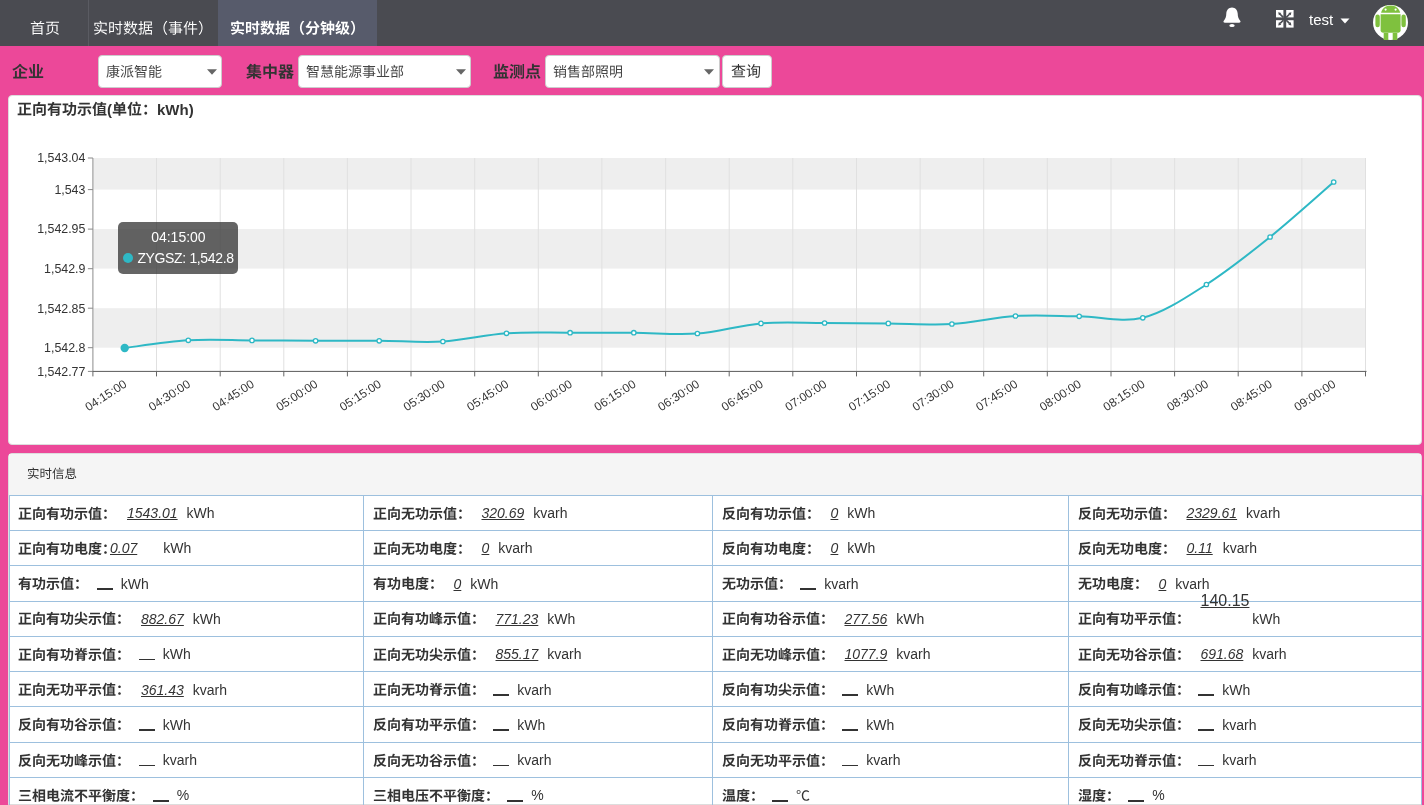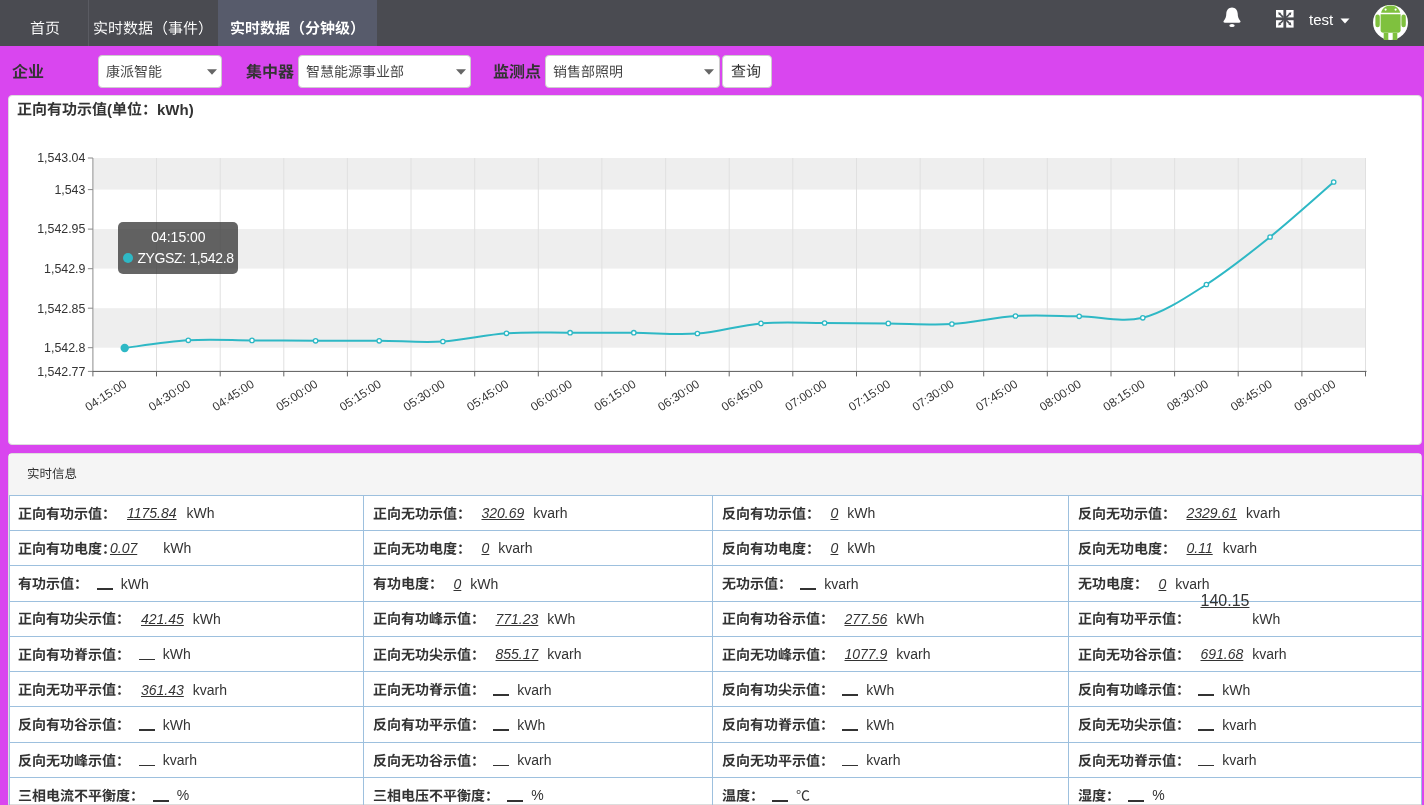--- a/index.html
+++ b/index.html
@@ -1,16 +1,16 @@
 <!DOCTYPE html>
 <html><head><meta charset="utf-8"><title>p</title>
 <style>
 *{margin:0;padding:0}
 body{font-family:"Liberation Sans",sans-serif;background:#fff}
-#page{position:relative;width:1424px;height:805px;overflow:hidden;background:#d946ef}
+#page{position:relative;width:1424px;height:805px;overflow:hidden;background:#ec4899}
 </style></head><body>
 <div id="page">
 <svg width="0" height="0" style="position:absolute">
       <defs>
         <path id="c2103r" d="M188 477C263 477 328 534 328 620C328 708 263 763 188 763C112 763 47 708 47 620C47 534 112 477 188 477ZM188 529C138 529 104 567 104 620C104 674 138 711 188 711C237 711 272 674 272 620C272 567 237 529 188 529ZM735 -13C828 -13 900 24 958 92L903 151C857 99 807 71 737 71C599 71 512 185 512 367C512 548 603 661 741 661C802 661 848 636 887 595L941 655C898 701 827 745 740 745C552 745 413 602 413 365C413 127 550 -13 735 -13Z"></path>
         <path id="c4e09b" d="M119 754V631H882V754ZM188 432V310H802V432ZM63 93V-29H935V93Z"></path>
         <path id="c4e0db" d="M65 783V660H466C373 506 216 351 33 264C59 237 97 188 116 156C237 219 344 305 435 403V-88H566V433C674 350 810 236 873 160L975 253C902 332 748 448 641 525L566 462V567C587 597 606 629 624 660H937V783Z"></path>
         <path id="c4e1ab" d="M64 606C109 483 163 321 184 224L304 268C279 363 221 520 174 639ZM833 636C801 520 740 377 690 283V837H567V77H434V837H311V77H51V-43H951V77H690V266L782 218C834 315 897 458 943 585Z"></path>
         <path id="c4e1ar" d="M854 607C814 497 743 351 688 260L750 228C806 321 874 459 922 575ZM82 589C135 477 194 324 219 236L294 264C266 352 204 499 152 610ZM585 827V46H417V828H340V46H60V-28H943V46H661V827Z"></path>
         <path id="c4e2db" d="M434 850V676H88V169H208V224H434V-89H561V224H788V174H914V676H561V850ZM208 342V558H434V342ZM788 342H561V558H788Z"></path>
@@ -344,21 +344,21 @@
 <div style="position:absolute;left:1420.5px;top:494.6px;width:1px;height:310.4px;background:#9dc0de"></div>
 <svg style="position:absolute;left:18.0px;top:503.5px;overflow:visible" width="99" height="19" fill="#333">
       <use href="#c6b63b" transform="translate(0.00 14.68) scale(0.0140 -0.0140)"></use>
       <use href="#c5411b" transform="translate(14.00 14.68) scale(0.0140 -0.0140)"></use>
       <use href="#c6709b" transform="translate(28.00 14.68) scale(0.0140 -0.0140)"></use>
       <use href="#c529fb" transform="translate(42.00 14.68) scale(0.0140 -0.0140)"></use>
       <use href="#c793ab" transform="translate(56.00 14.68) scale(0.0140 -0.0140)"></use>
       <use href="#c503cb" transform="translate(70.00 14.68) scale(0.0140 -0.0140)"></use>
       <use href="#cff1ab" transform="translate(84.00 14.68) scale(0.0140 -0.0140)"></use>
     </svg>
-<div style="position:absolute;left:127.0px;top:505.0px;font-size:14px;font-style:italic;text-decoration:underline;color:#333;line-height:16px">1175.84</div>
+<div style="position:absolute;left:127.0px;top:505.0px;font-size:14px;font-style:italic;text-decoration:underline;color:#333;line-height:16px">1543.01</div>
 <div style="position:absolute;left:186.6px;top:505.0px;font-size:14px;color:#333;line-height:16px">kWh</div>
 <svg style="position:absolute;left:372.5px;top:503.5px;overflow:visible" width="99" height="19" fill="#333">
       <use href="#c6b63b" transform="translate(0.00 14.68) scale(0.0140 -0.0140)"></use>
       <use href="#c5411b" transform="translate(14.00 14.68) scale(0.0140 -0.0140)"></use>
       <use href="#c65e0b" transform="translate(28.00 14.68) scale(0.0140 -0.0140)"></use>
       <use href="#c529fb" transform="translate(42.00 14.68) scale(0.0140 -0.0140)"></use>
       <use href="#c793ab" transform="translate(56.00 14.68) scale(0.0140 -0.0140)"></use>
       <use href="#c503cb" transform="translate(70.00 14.68) scale(0.0140 -0.0140)"></use>
       <use href="#cff1ab" transform="translate(84.00 14.68) scale(0.0140 -0.0140)"></use>
     </svg>
@@ -469,21 +469,21 @@
 <svg style="position:absolute;left:18.0px;top:609.4px;overflow:visible" width="113" height="19" fill="#333">
       <use href="#c6b63b" transform="translate(0.00 14.68) scale(0.0140 -0.0140)"></use>
       <use href="#c5411b" transform="translate(14.00 14.68) scale(0.0140 -0.0140)"></use>
       <use href="#c6709b" transform="translate(28.00 14.68) scale(0.0140 -0.0140)"></use>
       <use href="#c529fb" transform="translate(42.00 14.68) scale(0.0140 -0.0140)"></use>
       <use href="#c5c16b" transform="translate(56.00 14.68) scale(0.0140 -0.0140)"></use>
       <use href="#c793ab" transform="translate(70.00 14.68) scale(0.0140 -0.0140)"></use>
       <use href="#c503cb" transform="translate(84.00 14.68) scale(0.0140 -0.0140)"></use>
       <use href="#cff1ab" transform="translate(98.00 14.68) scale(0.0140 -0.0140)"></use>
     </svg>
-<div style="position:absolute;left:141.0px;top:610.9px;font-size:14px;font-style:italic;text-decoration:underline;color:#333;line-height:16px">421.45</div>
+<div style="position:absolute;left:141.0px;top:610.9px;font-size:14px;font-style:italic;text-decoration:underline;color:#333;line-height:16px">882.67</div>
 <div style="position:absolute;left:192.8px;top:610.9px;font-size:14px;color:#333;line-height:16px">kWh</div>
 <svg style="position:absolute;left:372.5px;top:609.4px;overflow:visible" width="113" height="19" fill="#333">
       <use href="#c6b63b" transform="translate(0.00 14.68) scale(0.0140 -0.0140)"></use>
       <use href="#c5411b" transform="translate(14.00 14.68) scale(0.0140 -0.0140)"></use>
       <use href="#c6709b" transform="translate(28.00 14.68) scale(0.0140 -0.0140)"></use>
       <use href="#c529fb" transform="translate(42.00 14.68) scale(0.0140 -0.0140)"></use>
       <use href="#c5cf0b" transform="translate(56.00 14.68) scale(0.0140 -0.0140)"></use>
       <use href="#c793ab" transform="translate(70.00 14.68) scale(0.0140 -0.0140)"></use>
       <use href="#c503cb" transform="translate(84.00 14.68) scale(0.0140 -0.0140)"></use>
       <use href="#cff1ab" transform="translate(98.00 14.68) scale(0.0140 -0.0140)"></use>

